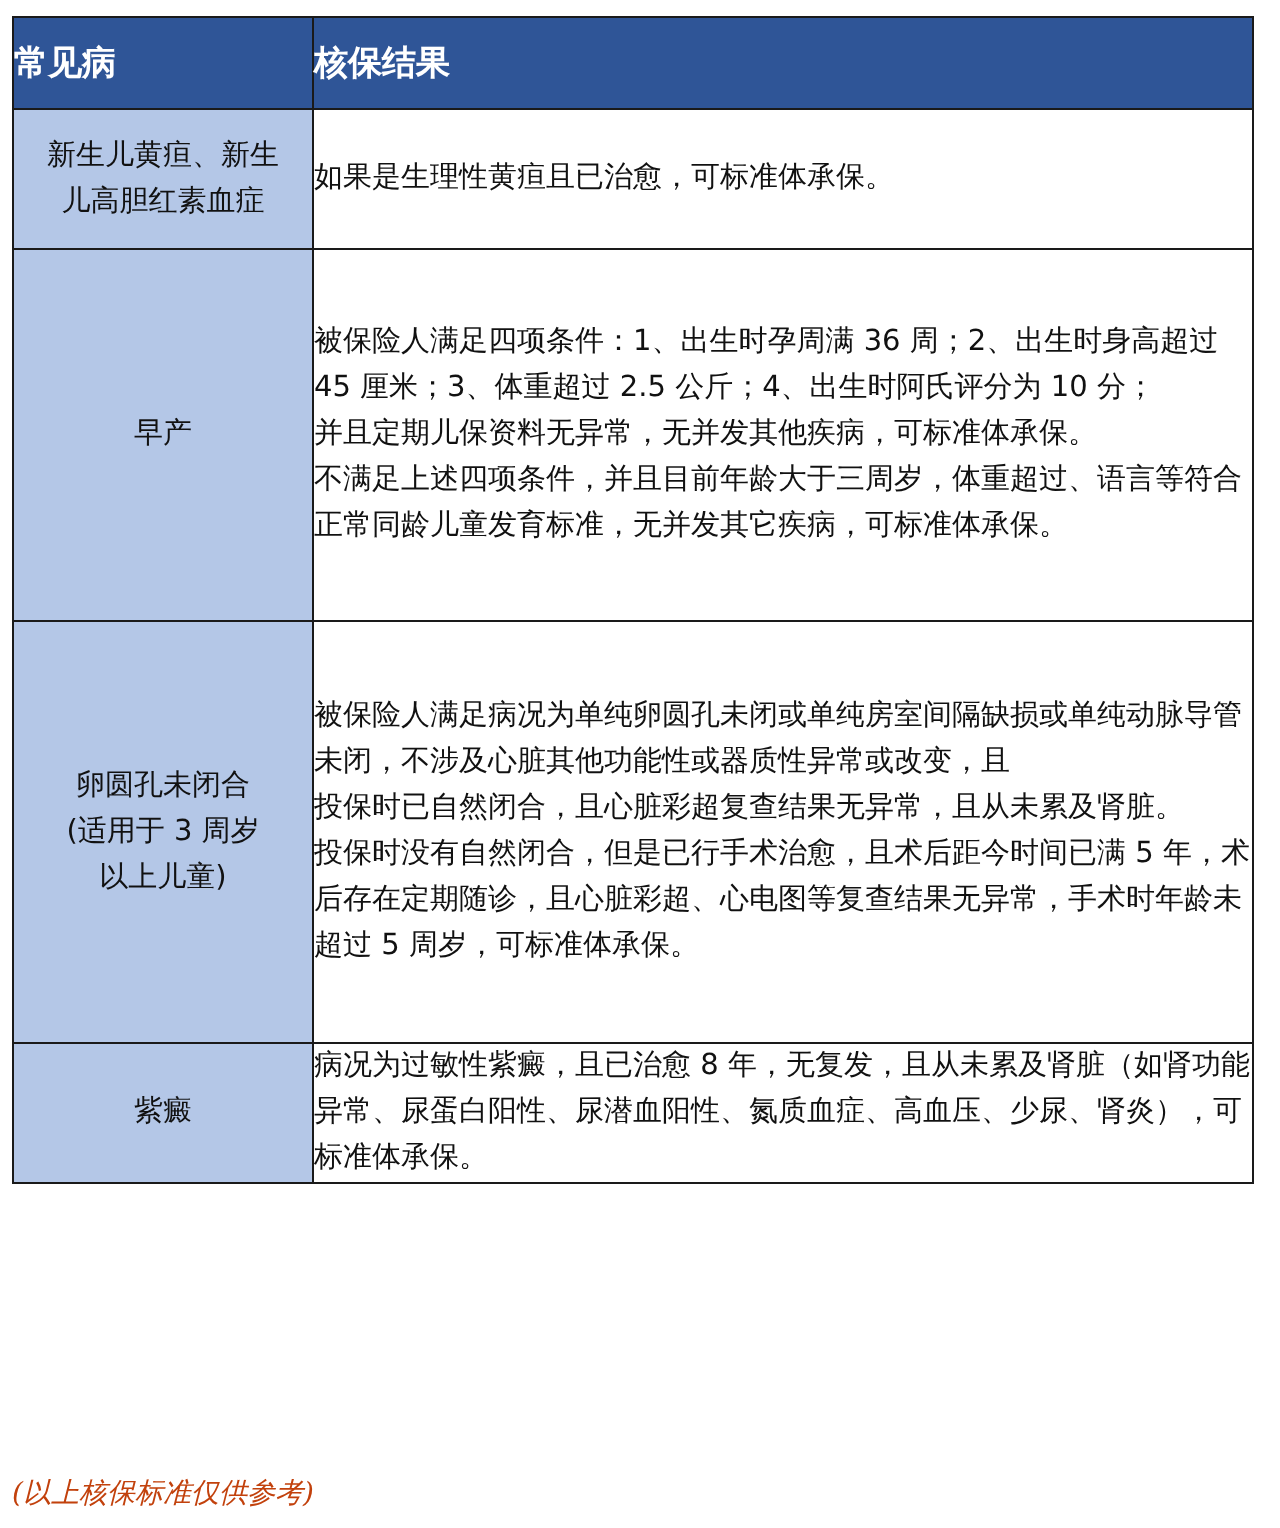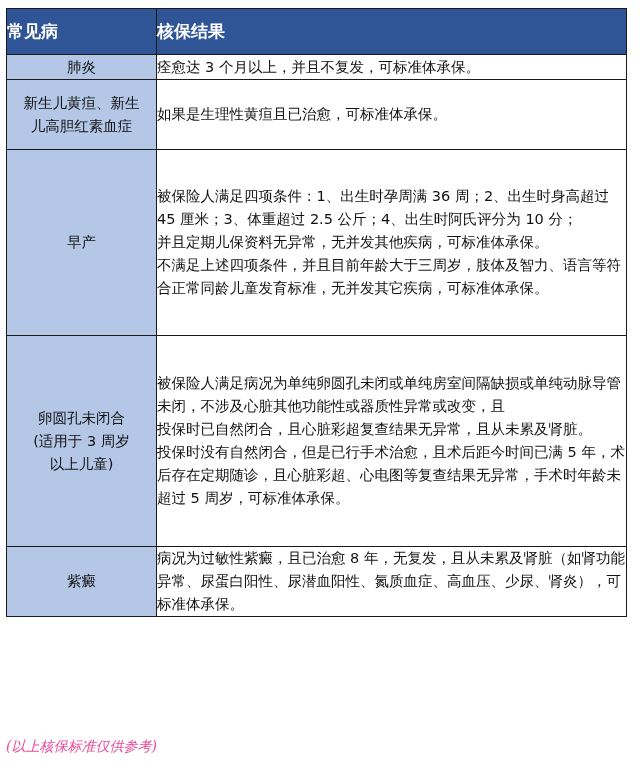--- a/index.html
+++ b/index.html
@@ -23,56 +23,50 @@
     font-size: 14.5px; line-height: 23px; padding: 0 4px;
   }
   td.result {
     background: #ffffff; text-align: left; vertical-align: middle;
     font-size: 14.5px; line-height: 23px; padding: 0 6px 0 8px;
   }
   td.result p { margin: 0; }
   .footnote {
     position: absolute; left: 6px; top: 738px;
     font-family: "DejaVu Serif", "Liberation Serif", serif;
-    font-style: italic; font-size: 14px; color: #ec4899;
+    font-style: italic; font-size: 14px; color: #c2410c;
   }
 </style>
 </head>
 <body>
 
 <table class="main">
   <colgroup>
       <col class="c1">
       <col class="c2">
     </colgroup>
   <thead>
     <tr>
       <th class="hdr">常见病</th>
       <th class="hdr">核保结果</th>
     </tr>
   </thead>
   <tbody>
-    <tr style="height:25px">
-      <td class="disease">肺炎</td>
-      <td class="result">
-        <p>痊愈达 3 个月以上，并且不复发，可标准体承保。</p>
-      </td>
-    </tr>
     <tr style="height:70px">
       <td class="disease" style="padding:0 12px">新生儿黄疸、新生儿高胆红素血症</td>
       <td class="result">
         <p>如果是生理性黄疸且已治愈，可标准体承保。</p>
       </td>
     </tr>
     <tr style="height:186px">
       <td class="disease">早产</td>
       <td class="result">
         <p>被保险人满足四项条件：1、出生时孕周满 36 周；2、出生时身高超过 45 厘米；3、体重超过 2.5 公斤；4、出生时阿氏评分为 10 分；</p>
         <p>并且定期儿保资料无异常，无并发其他疾病，可标准体承保。</p>
-        <p>不满足上述四项条件，并且目前年龄大于三周岁，肢体及智力、语言等符合正常同龄儿童发育标准，无并发其它疾病，可标准体承保。</p>
+        <p>不满足上述四项条件，并且目前年龄大于三周岁，体重超过、语言等符合正常同龄儿童发育标准，无并发其它疾病，可标准体承保。</p>
       </td>
     </tr>
     <tr style="height:211px">
       <td class="disease" style="padding:0 23px">卵圆孔未闭合(适用于 3 周岁以上儿童)</td>
       <td class="result">
         <p>被保险人满足病况为单纯卵圆孔未闭或单纯房室间隔缺损或单纯动脉导管未闭，不涉及心脏其他功能性或器质性异常或改变，且</p>
         <p>投保时已自然闭合，且心脏彩超复查结果无异常，且从未累及肾脏。</p>
         <p>投保时没有自然闭合，但是已行手术治愈，且术后距今时间已满 5 年，术后存在定期随诊，且心脏彩超、心电图等复查结果无异常，手术时年龄未超过 5 周岁，可标准体承保。</p>
       </td>
     </tr>

